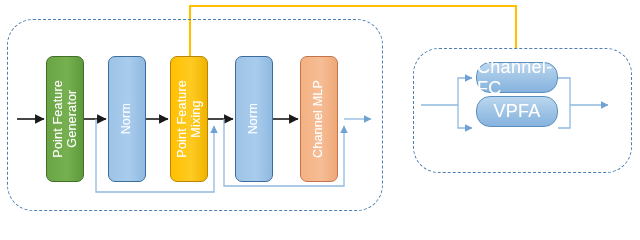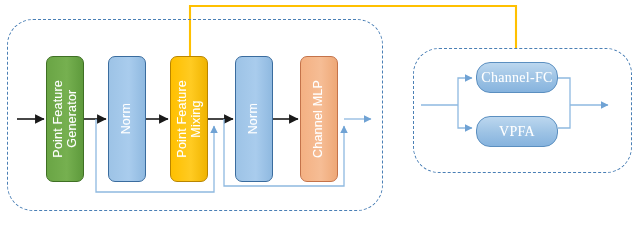--- a/index.html
+++ b/index.html
@@ -66,24 +66,23 @@
   .hblock {
     position: absolute;
     box-sizing: border-box;
     border-radius: 14px;
     border: 1px solid #5b8fc0;
     background: linear-gradient(to bottom, #bcd7ef, #9cc2e4 55%, #86b3de);
     display: flex;
     align-items: center;
     justify-content: center;
     color: #ffffff;
-    font-size: 14px;
+    font-size: 18px;
     letter-spacing: 0.3px;
     text-shadow: 0 0 1px rgba(255,255,255,0.3);
-    font-family: Liberation Serif, serif;
   }
 </style>
 </head>
 <body>
 
 <div id="canvas">
 
   <svg class="layer" viewBox="0 0 640 225" xmlns="http://www.w3.org/2000/svg">
     <defs>
       <marker id="ah-dark" markerWidth="7" markerHeight="7" refX="5.6" refY="3" orient="auto" markerUnits="strokeWidth">
@@ -144,17 +143,17 @@
   </div>
 
   <div class="vblock peach" style="left:300px; top:56px; width:38px; height:126px;">
     <span class="vlabel">Channel MLP</span>
   </div>
 
   <div class="hblock" style="left:476px; top:62px; width:82px; height:31px;">
     <span>Channel-FC</span>
   </div>
 
-  <div class="hblock" style="left:476px; top:116px; width:82px; height:31px;">
+  <div class="hblock" style="left:476px; top:96px; width:82px; height:31px;">
     <span>VPFA</span>
   </div>
 
 </div>
 
 </body></html>

